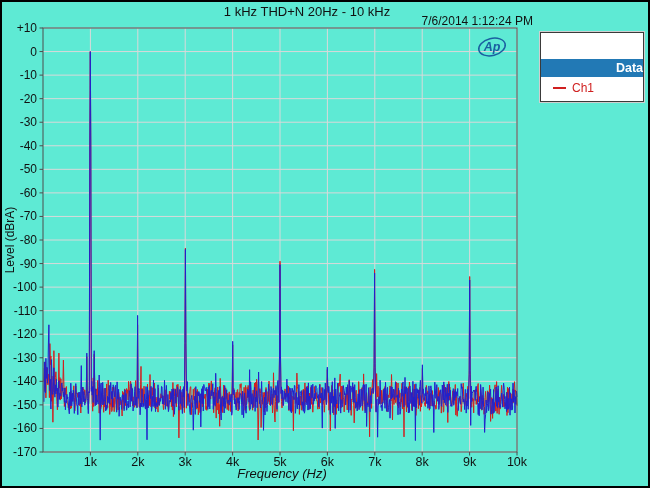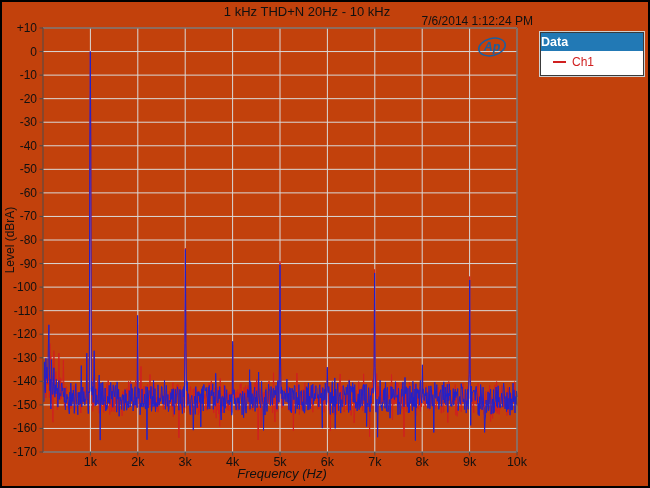--- a/index.html
+++ b/index.html
@@ -1,18 +1,18 @@
 <!DOCTYPE html>
 <html><head>
 <meta charset="utf-8">
 <style>
   html,body{margin:0;padding:0;background:#e8e8e8;}
   .frame{
     position:relative;width:650px;height:488px;box-sizing:border-box;
-    background:#c2410c;border:2px solid #000;overflow:hidden;
+    background:#5eead4;border:2px solid #000;overflow:hidden;
     font-family:"Liberation Sans", sans-serif;color:#1a1a1a;
   }
   .plot-title{
     position:absolute;left:0;top:2px;width:610px;text-align:center;
     font-size:13px;color:#111;
   }
   .timestamp{
     position:absolute;top:12px;right:115px;font-size:12px;color:#111;margin-left:7px;
   }
   .ylabel{
@@ -24,22 +24,22 @@
     position:absolute;left:0;top:464px;width:560px;text-align:center;
     font-size:13px;color:#111;font-style:italic;
   }
   .chart-svg{position:absolute;left:0;top:0;}
   .legend{
     position:absolute;left:538px;top:30px;width:102px;
     background:#fff;border:1px solid #3a3a3a;box-shadow:0 0 0 1px #cfcfcf;
     font-size:12px;
   }
   .legend-header{
-    height:18px;line-height:18px;text-align:left;color:#fff;
-    font-weight:bold;font-size:12.5px;
+    height:18px;line-height:18px;text-align:right;color:#fff;
+    font-weight:bold;font-size:12.5px;margin-top:26px;
   }
   .legend-items{padding:3px 4px 4px 12px;}
   .legend-item{height:17px;line-height:17px;white-space:nowrap;}
   .legend-swatch{
     display:inline-block;width:13px;height:2px;vertical-align:middle;
     margin-right:6px;margin-top:-2px;
   }
   .ap-logo{position:absolute;left:472px;top:33px;width:38px;height:24px;}
 </style>
 </head>

